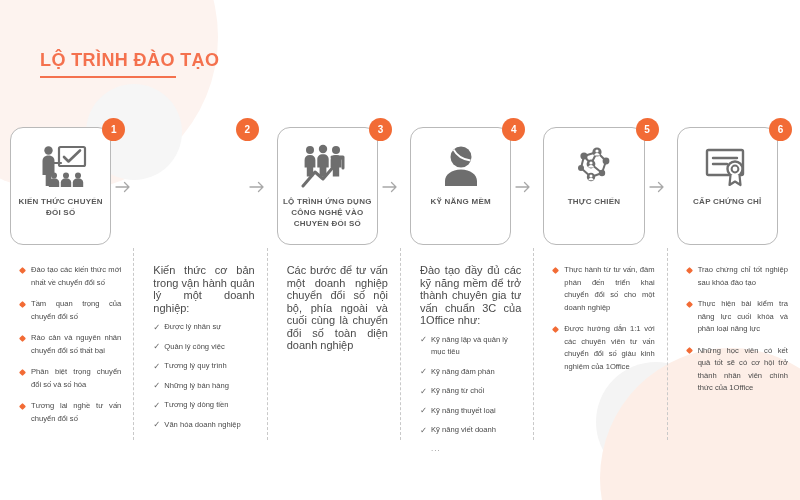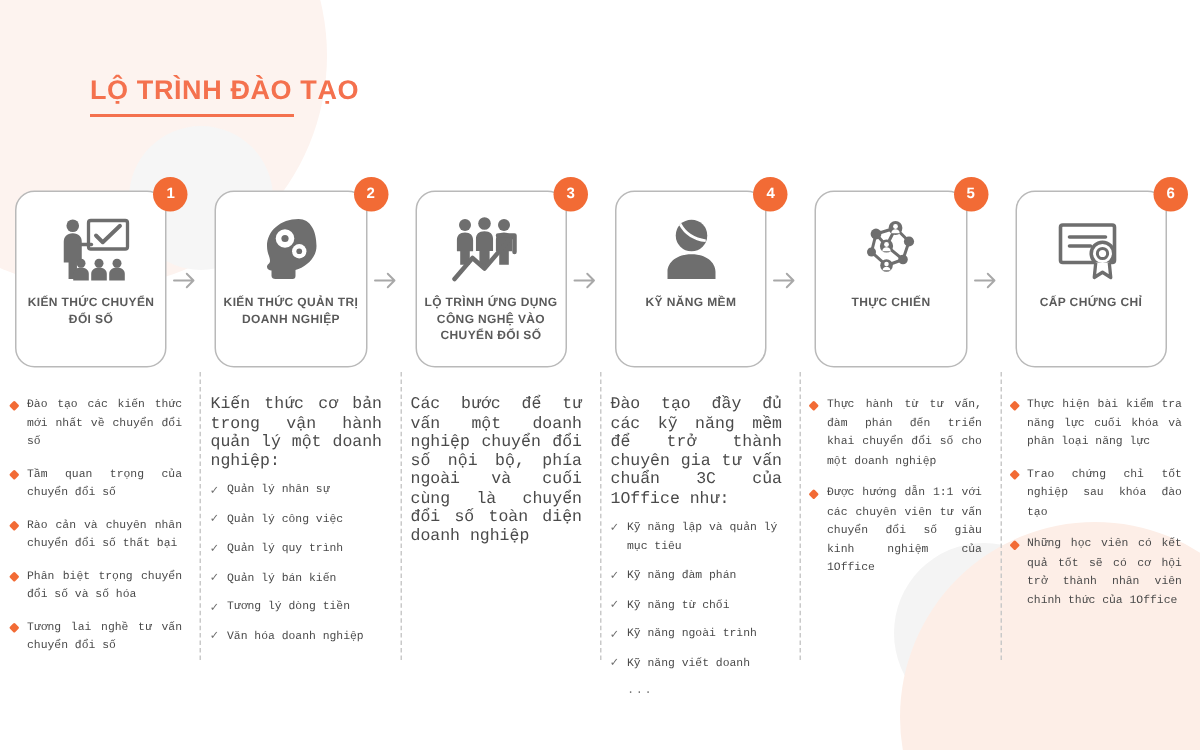--- a/index.html
+++ b/index.html
@@ -27,21 +27,21 @@
     width: 120px; height: 120px; border-radius: 50%;
     background: #f4f4f4;
   }
   .bg-circle-gray2 {
     position: absolute; left: 86px; top: 84px;
     width: 96px; height: 96px; border-radius: 50%;
     background: #f6f6f6;
   }
 
   
-  .header { position: absolute; left: 60px; top: 50px; z-index: 5; }
+  .header { position: absolute; left: 40px; top: 50px; z-index: 5; }
   .title {
     font-size: 18px; font-weight: bold; letter-spacing: .4px;
     color: #f4714e; white-space: nowrap;
   }
   .title-rule {
     margin-top: 5px; width: 136px; height: 2px; background: #f4714e;
   }
 
   
   .columns {
@@ -81,21 +81,21 @@
     font-size: 10px; font-weight: bold;
     display: flex; align-items: center; justify-content: center;
     z-index: 3;
   }
   .arrow {
     position: absolute; right: 2px; top: 62px;
     width: 16px; height: 14px; z-index: 2;
   }
 
   
-  .body { padding: 16px 12px 0 7px; font-family: Liberation Mono, monospace; }
+  .body { padding: 16px 12px 0 20px; }
   .intro {
     font-size: 11px; line-height: 12.5px; color: #4a4a4a;
     text-align: justify; margin-bottom: 7px;
   }
   ul { list-style: none; }
   .bullet-item {
     position: relative; padding-left: 11px; margin-bottom: 9px;
     font-size: 7.6px; line-height: 12.5px; color: #4a4a4a;
     text-align: justify;
   }
@@ -162,76 +162,59 @@
             <li class="bullet-item">
         <span class="mk"></span>
         <span>Đào tạo các kiến thức mới nhất về chuyển đổi số</span>
       </li>
             <li class="bullet-item">
         <span class="mk"></span>
         <span>Tầm quan trọng của chuyển đổi số</span>
       </li>
             <li class="bullet-item">
         <span class="mk"></span>
-        <span>Rào cản và chuyên nhân chuyển đổi số thất bại</span>
+        <span>Rào cản và nguyên nhân chuyển đổi số thất bại</span>
       </li>
             <li class="bullet-item">
         <span class="mk"></span>
         <span>Phân biệt trọng chuyển đổi số và số hóa</span>
       </li>
             <li class="bullet-item">
         <span class="mk"></span>
         <span>Tương lai nghề tư vấn chuyển đổi số</span>
       </li>
           </ul>
         </div>
       </div>
       <div class="col">
         <div class="divider"></div>
         <div class="card-wrap">
-      <div class="card">
-        <div class="card-icon">
-              <svg width="46" height="46" viewBox="0 0 46 46">
-    <path d="M28 3 C16 3 7 11 7 21 c0 5 2 7 2 10 0 2-2 2-2 4 0 1.6 1.6 2.2 3 2.4 l0 3.4 c0 1.4 1.2 2.2 2.6 2.2 H24 c1.4 0 2-0.8 2-2.2 V37 c7-2 14-8 14-16 C40 11 36 3 28 3z" fill="#6e6e6e"></path>
-    <g fill="#ffffff">
-      <circle cx="19" cy="16" r="6.2"></circle>
-      <circle cx="28.5" cy="24.5" r="4.8"></circle>
-    </g>
-    <g fill="#6e6e6e">
-      <circle cx="19" cy="16" r="2.4"></circle>
-      <circle cx="28.5" cy="24.5" r="1.9"></circle>
-    </g>
-    <g stroke="#ffffff" stroke-width="0"></g>
-  </svg>
-            </div>
-        <div class="card-title">KIẾN THỨC QUẢN TRỊ DOANH NGHIỆP</div>
-      </div>
       <div class="badge">2</div>
       <div class="arrow"><svg viewBox="0 0 16 14" width="16" height="14">
               <path d="M1 7 H14 M9.5 2.5 L14 7 L9.5 11.5" fill="none" stroke="#a8a8a8" stroke-width="1.3" stroke-linecap="round" stroke-linejoin="round"></path>
             </svg></div>
     </div>
         <div class="body">
           <div class="intro">Kiến thức cơ bản trong vận hành quản lý một doanh nghiệp:</div>
           <ul>
             <li class="check-item">
         <span class="mk">✓</span>
-        <span>Quản lý nhân sự</span>
+        <span>Được lý nhân sự</span>
       </li>
             <li class="check-item">
         <span class="mk">✓</span>
         <span>Quản lý công việc</span>
       </li>
             <li class="check-item">
         <span class="mk">✓</span>
-        <span>Quản lý quy trình</span>
-      </li>
-            <li class="check-item">
-        <span class="mk">✓</span>
-        <span>Quản lý bán kiến</span>
+        <span>Tương lý quy trình</span>
+      </li>
+            <li class="check-item">
+        <span class="mk">✓</span>
+        <span>Những lý bán hàng</span>
       </li>
             <li class="check-item">
         <span class="mk">✓</span>
         <span>Tương lý dòng tiền</span>
       </li>
             <li class="check-item">
         <span class="mk">✓</span>
         <span>Văn hóa doanh nghiệp</span>
       </li>
           </ul>
@@ -294,21 +277,21 @@
             <li class="check-item">
         <span class="mk">✓</span>
         <span>Kỹ năng đàm phán</span>
       </li>
             <li class="check-item">
         <span class="mk">✓</span>
         <span>Kỹ năng từ chối</span>
       </li>
             <li class="check-item">
         <span class="mk">✓</span>
-        <span>Kỹ năng ngoài trình</span>
+        <span>Kỹ năng thuyết loại</span>
       </li>
             <li class="check-item">
         <span class="mk">✓</span>
         <span>Kỹ năng viết doanh</span>
       </li>
           </ul>
           <div class="ellipsis">...</div>
         </div>
       </div>
       <div class="col">
@@ -374,28 +357,28 @@
             </div>
         <div class="card-title">CẤP CHỨNG CHỈ</div>
       </div>
       <div class="badge">6</div>
 
     </div>
         <div class="body">
           <ul>
             <li class="bullet-item">
         <span class="mk"></span>
+        <span>Trao chứng chỉ tốt nghiệp sau khóa đào tạo</span>
+      </li>
+            <li class="bullet-item">
+        <span class="mk"></span>
         <span>Thực hiện bài kiểm tra năng lực cuối khóa và phân loại năng lực</span>
       </li>
             <li class="bullet-item">
         <span class="mk"></span>
-        <span>Trao chứng chỉ tốt nghiệp sau khóa đào tạo</span>
-      </li>
-            <li class="bullet-item">
-        <span class="mk"></span>
         <span>Những học viên có kết quả tốt sẽ có cơ hội trở thành nhân viên chính thức của 1Office</span>
       </li>
           </ul>
         </div>
       </div>
     </div>
 
 </div>
 
 </body></html>

